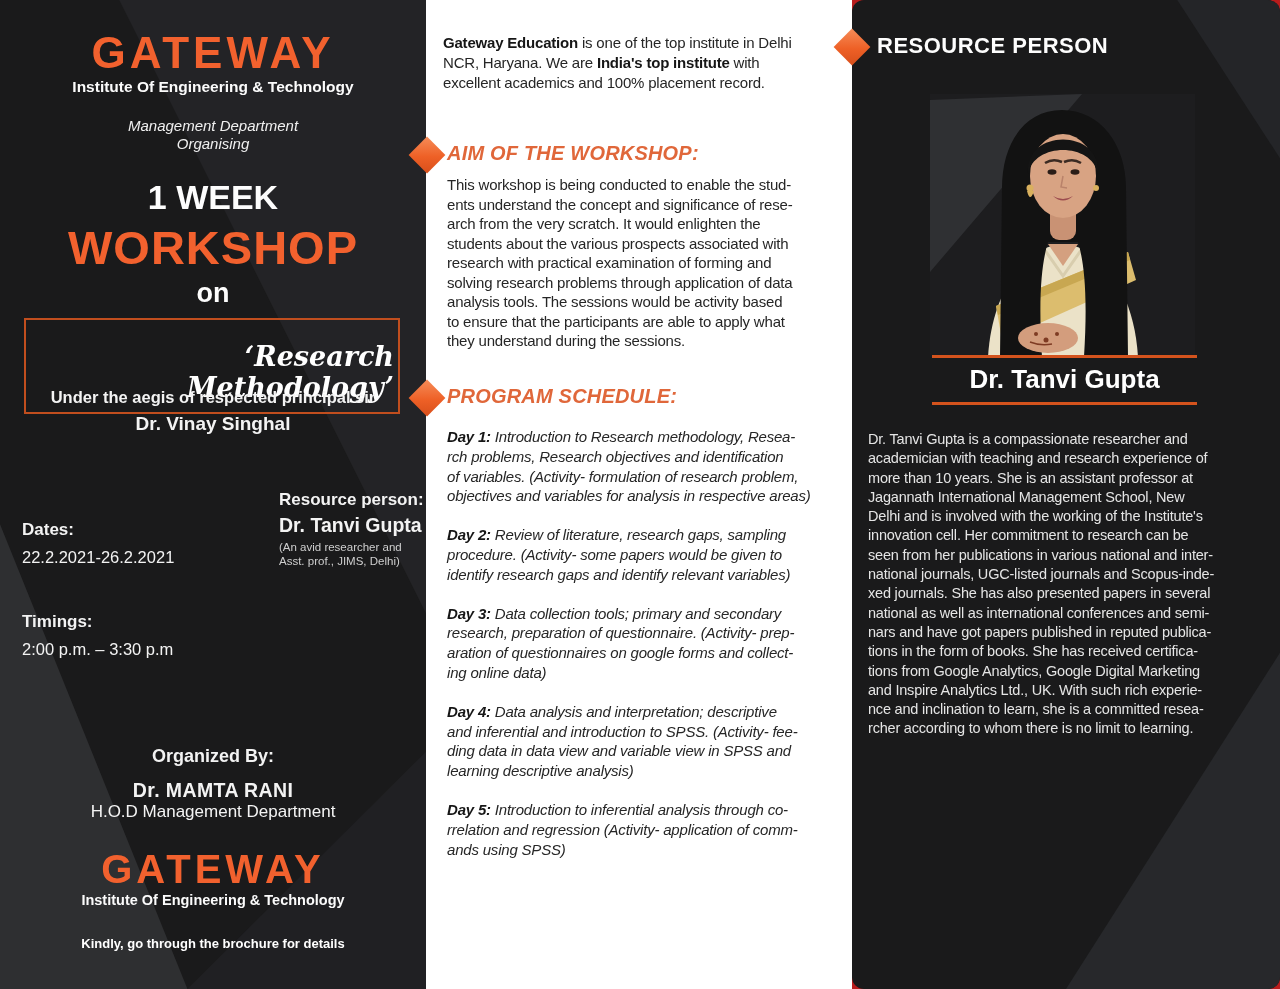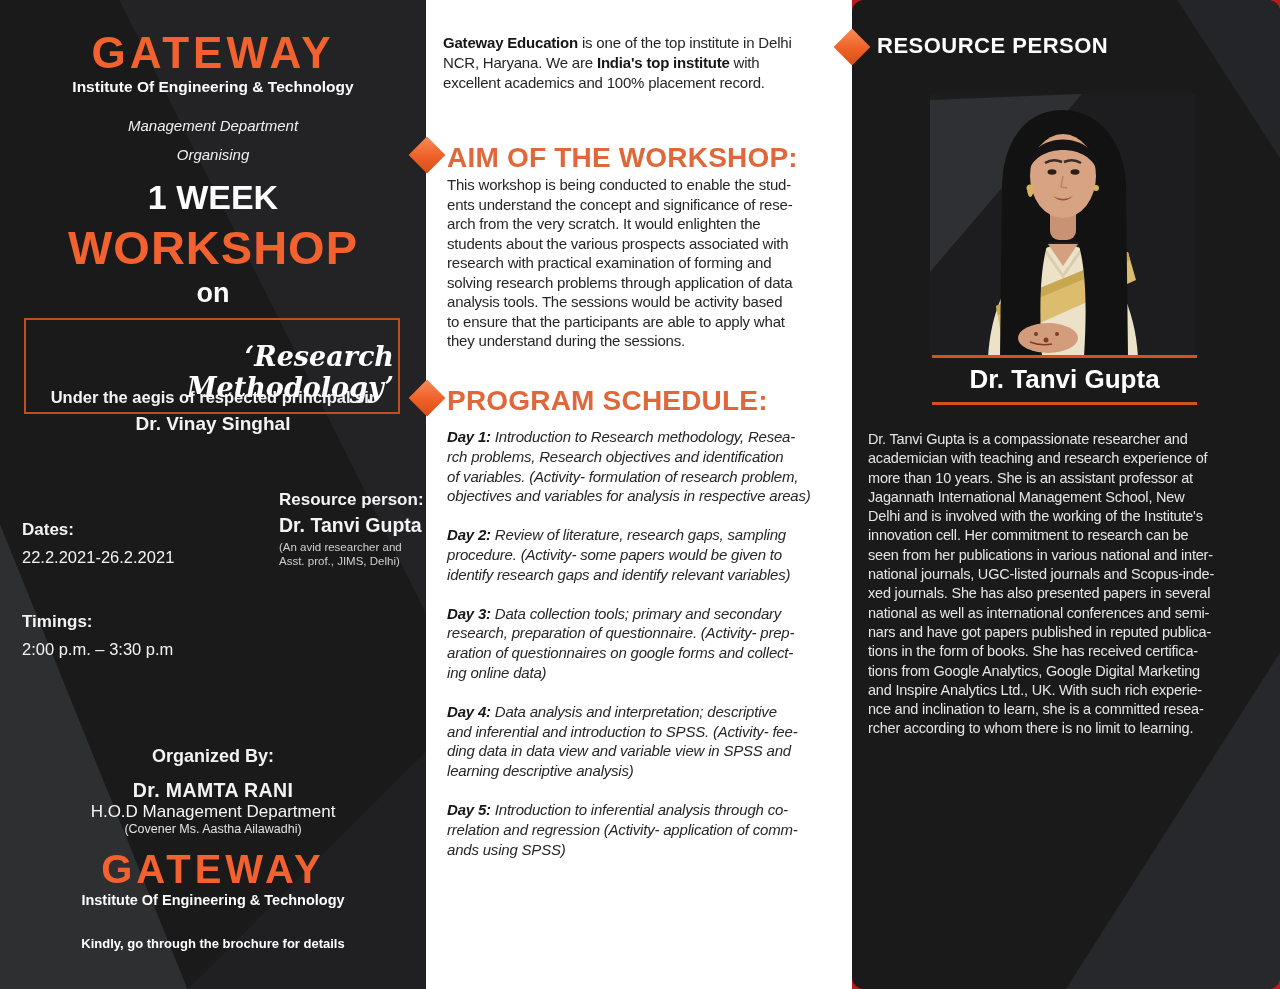--- a/index.html
+++ b/index.html
@@ -30,21 +30,21 @@
   .diamond.sched { left:414px; top:385px; }
   .diamond.res { left:839px; top:34px; }
 
   
   .abs { position:absolute; }
   .ctr { left:0; right:0; text-align:center; }
   .lp-logo { top:30px; }
   .logo-word { font-size:44px; font-weight:900; letter-spacing:4px; color:#f2612e; line-height:1.05; }
   .logo-sub { font-size:15.5px; font-weight:700; color:#fbfbfb; margin-top:2px; }
   .lp-dept { top:117px; font-style:italic; font-size:15px; color:#f0f0f0; }
-  .lp-dept .l2 { margin-top:12px; }
+  .lp-dept .l2 { margin-top:1px; }
   .lp-week { top:178px; font-size:34px; font-weight:800; color:#fdfdfd; }
   .lp-workshop { top:220px; font-size:47px; font-weight:900; color:#f2612e; letter-spacing:1px; }
   .lp-on { top:278px; font-size:27px; font-weight:700; color:#fdfdfd; }
   .lp-topic { top:318px; left:24px; right:26px; border:2px solid #c14e1e; padding:21px 4px 9px;
               font-family:"DejaVu Serif", serif; font-style:italic; font-weight:700;
               font-size:27px; color:#ffffff; text-align:right; }
   .lp-aegis { top:388px; font-size:16.5px; font-weight:700; }
   .lp-principal { top:413px; font-size:19px; font-weight:700; }
   .block-label { font-size:17px; font-weight:700; }
   .block-value { font-size:16.5px; margin-top:8px; }
@@ -58,21 +58,21 @@
   .lp-hod { top:802px; font-size:17px; color:#f4f4f4; }
   .lp-covener { top:822px; font-size:12.5px; color:#e2e2e2; }
   .lp-footlogo { top:848px; }
   .lp-footlogo .logo-word { font-size:40px; }
   .lp-footlogo .logo-sub { font-size:14.5px; }
   .lp-footnote { top:936px; font-size:13px; font-weight:700; color:#ffffff; }
 
   
   .mp-text { white-space:pre-line; font-size:15px; line-height:20px; letter-spacing:-.2px; color:#262626; }
   .mp-intro { top:33px; left:17px; width:401px; }
-  .mp-head { font-size:28px; font-weight:800; color:#e0673a; letter-spacing:.2px; }
+  .mp-head { font-size:20px; font-weight:800; color:#e0673a; letter-spacing:.2px;font-style:italic; }
   .mp-aim-h { top:142px; left:21px; }
   .mp-aim-b { top:175px; left:21px; width:401px; line-height:19.5px; }
   .mp-sch-h { top:385px; left:21px; }
   .mp-days { top:427px; left:21px; width:404px;font-style:italic; }
   .day { white-space:pre-line; font-size:15px; line-height:19.8px; letter-spacing:-.2px; color:#262626; margin-bottom:19px; }
   .day b, .mp-intro b { color:#161616; }
 
   
   .rp-heading { top:33px; left:25px; font-size:22px; font-weight:800; letter-spacing:.5px; color:#fdfdfd; text-align:left; }
   .rp-photo { top:94px; left:78px; width:265px; height:263px; }
@@ -125,21 +125,20 @@
     </div>
 
     <div class="abs lp-timings">
       <div class="block-label">Timings:</div>
       <div class="block-value">2:00 p.m. – 3:30 p.m</div>
     </div>
 
     <div class="abs ctr lp-organized">Organized By:</div>
     <div class="abs ctr lp-mamta">Dr. MAMTA RANI</div>
     <div class="abs ctr lp-hod">H.O.D Management Department</div>
-    <div class="abs ctr lp-covener">(Covener Ms. Aastha Ailawadhi)</div>
 
     <div class="abs ctr lp-footlogo">
       <div class="logo-word">GATEWAY</div>
       <div class="logo-sub">Institute Of Engineering &amp; Technology</div>
     </div>
 
     <div class="abs ctr lp-footnote">Kindly, go through the brochure for details</div>
   </section>
 
   <section class="panel mid">

